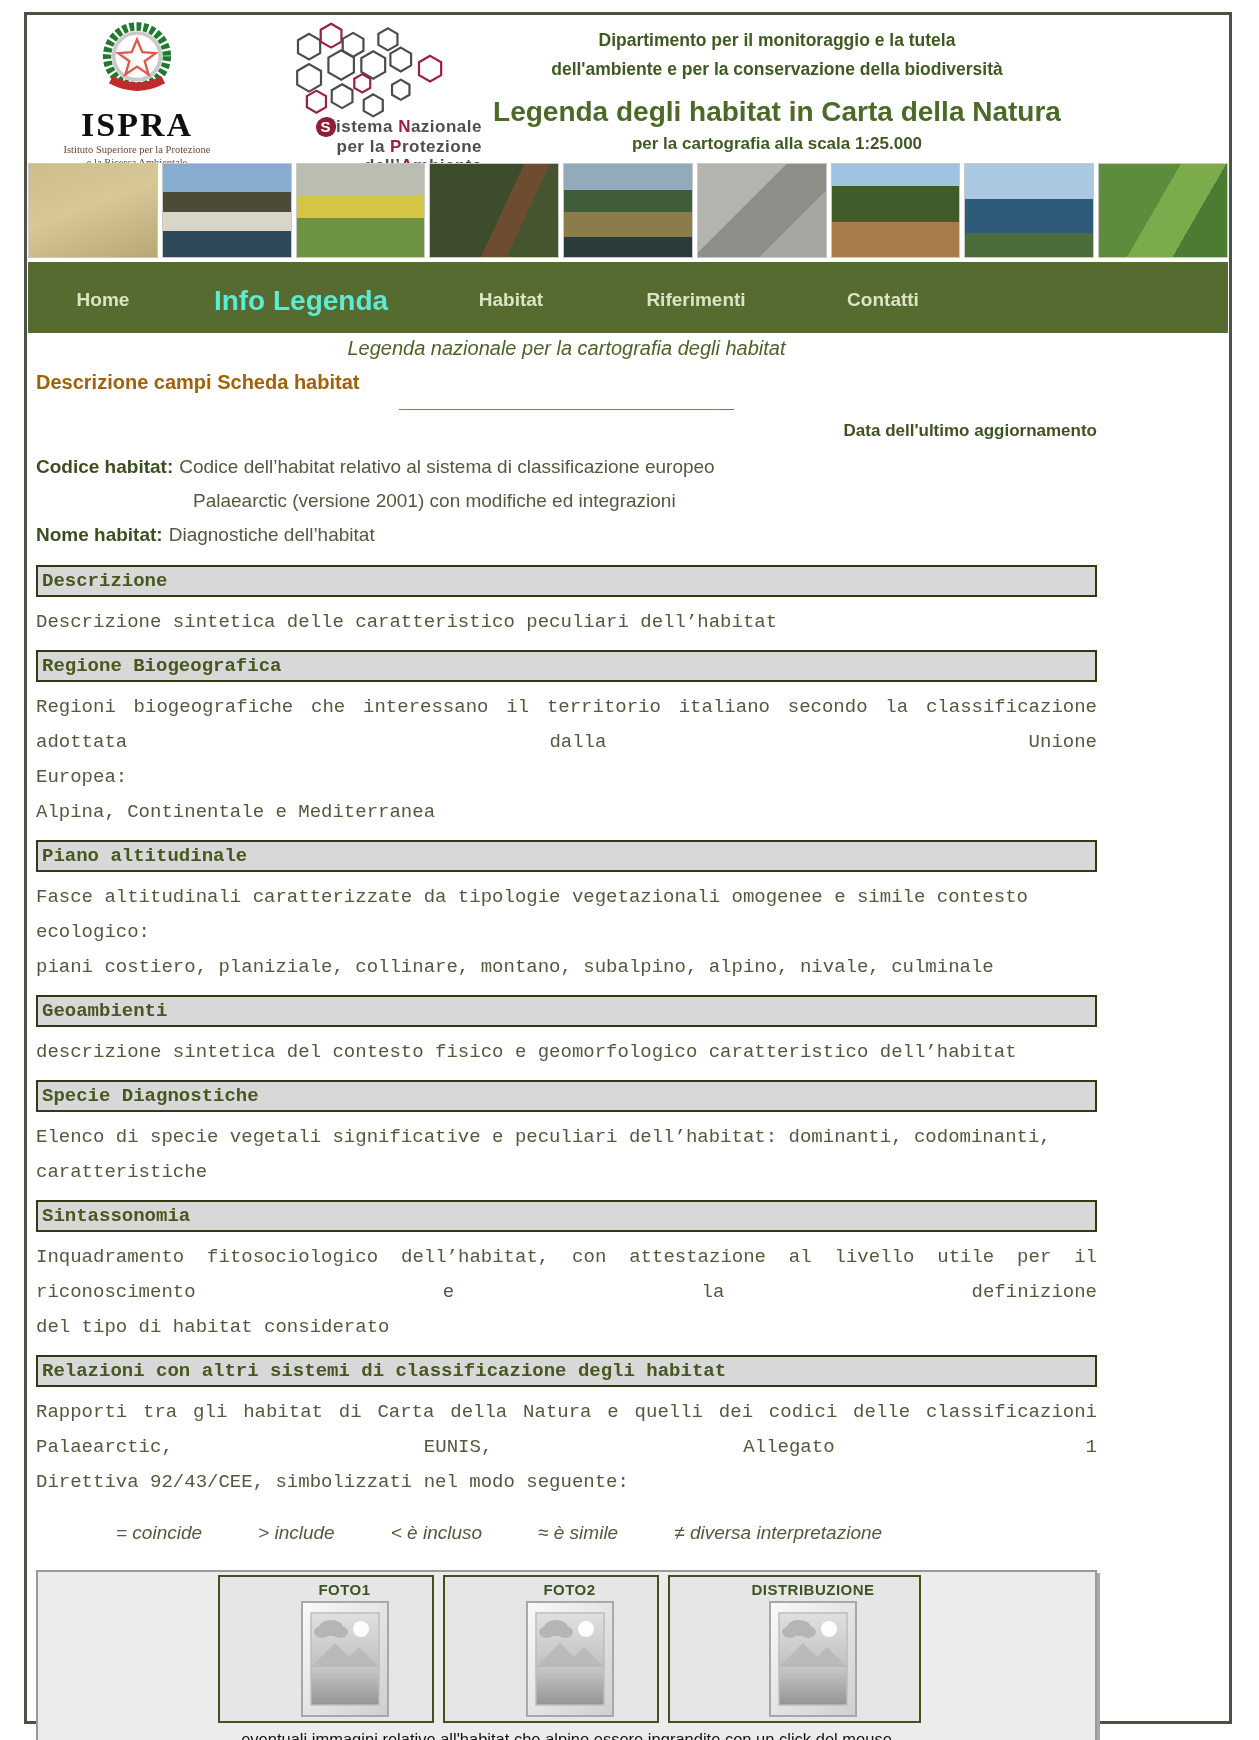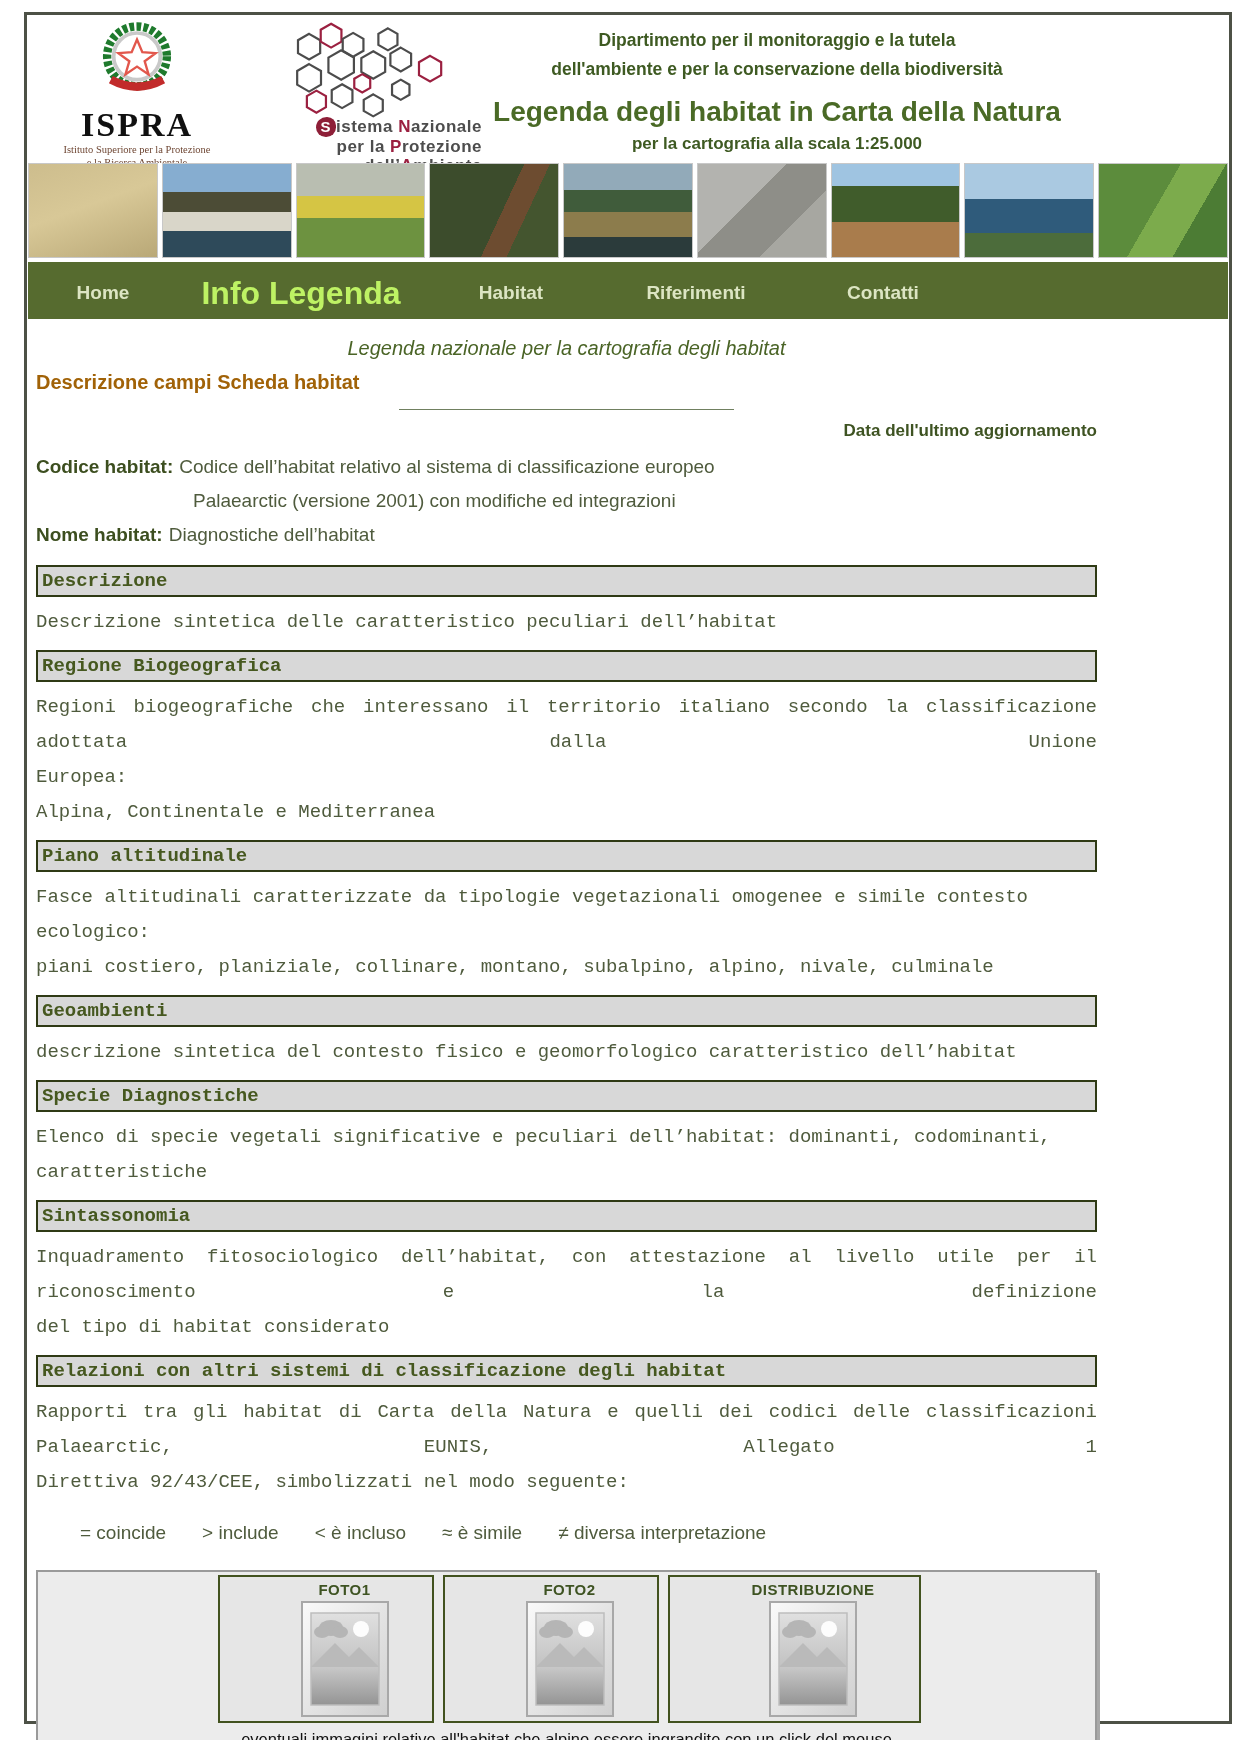--- a/index.html
+++ b/index.html
@@ -33,42 +33,42 @@
   .photo:nth-child(1) { background: linear-gradient(160deg, #cdbd8d 0%, #d8c897 45%, #b9a877 100%); }
   .photo:nth-child(2) { background: linear-gradient(to bottom, #86add0 0 30%, #4c4c36 30% 52%, #d9d6c9 52% 72%, #2e4a5a 72%); }
   .photo:nth-child(3) { background: linear-gradient(to bottom, #b9beb1 0 34%, #d5c544 34% 58%, #6d9240 58%); }
   .photo:nth-child(4) { background: linear-gradient(115deg, #3c4c2c 0 55%, #6d4c30 55% 70%, #44552f 70%); }
   .photo:nth-child(5) { background: linear-gradient(to bottom, #92aab9 0 28%, #405c3b 28% 52%, #8c7c4c 52% 78%, #2b3b3b 78%); }
   .photo:nth-child(6) { background: linear-gradient(135deg, #b3b3af 0 40%, #8e8e88 40% 70%, #a7a7a1 70%); }
   .photo:nth-child(7) { background: linear-gradient(to bottom, #9fc4e1 0 24%, #405c2b 24% 62%, #a97c4c 62%); }
   .photo:nth-child(8) { background: linear-gradient(to bottom, #aac9e1 0 38%, #2f5b7b 38% 74%, #4c6c3b 74%); }
   .photo:nth-child(9) { background: linear-gradient(120deg, #5c8c3c 0 45%, #7cab4c 45% 70%, #4c7c34 70%); }
   
-  .nav { position: absolute; left: 1px; top: 247px; width: 1200px; height: 57px; background: #566b2f; }
+  .nav { position: absolute; left: 1px; top: 247px; width: 1200px; height: 71px; background: #566b2f; }
   .nav-item { position: absolute; top: 50%; transform: translate(-50%, -42%); font-weight: bold; font-size: 19px; color: #dce5c3; white-space: nowrap; cursor: pointer; }
-  .nav-item.active { font-size: 32px; color: #bef264; }
+  .nav-item.active { font-size: 28px; color: #5eead4; }
   
   .content { position: absolute; left: 9px; top: 320px; width: 1061px; font-size: 19px; }
   .page-title { text-align: center; font-style: italic; font-weight: normal; font-size: 20px; line-height: 26px; color: #4a6426; }
   .page-subtitle { font-weight: bold; font-size: 20px; line-height: 26px; color: #a16207; margin-top: 8px; }
   .title-rule { width: 335px; margin: 14px auto 0; border-top: 1px solid #708060; height: 0; }
   .last-update { text-align: right; font-weight: bold; font-size: 17px; line-height: 22px; color: #3e5322; margin-top: 10px; }
   .kv { line-height: 34px; margin-top: 0; }
   .kv.first { margin-top: 8px; }
   .kv-label { font-weight: bold; color: #3c4e1f; margin-right: 6px; }
   .kv.indent { padding-left: 157px; }
   
   .field { margin-top: 10px; font-family: Liberation Mono, monospace; }
   .field.first { margin-top: 13px; }
   .field-bar { height: 32px; background: #d8d8d8; border: 2px solid #2f3a15; display: flex; align-items: center; padding-left: 4px; }
   .field-bar span { font-weight: bold; font-size: 19px; color: #46581f; }
   .field-body { margin-top: 8px; line-height: 35px; color: #4f5b3d; }
   .field-body.stretch { text-align: justify; text-align-last: justify; }
   
-  .symbols-row { display: flex; gap: 36px; margin: 18px 0 0 44px; line-height: 30px; color: #4f5b3d; }
+  .symbols-row { display: flex; gap: 56px; margin: 18px 0 0 80px; line-height: 30px; color: #4f5b3d; font-style: italic; }
   
   .images-panel { margin-top: 22px; width: 1061px; height: 188px; background: #ececec; border: 2px solid #9a9a9a; box-shadow: 3px 3px 0 #a8a8a8; }
   .boxes-row { display: flex; gap: 9px; margin: 3px 0 0 180px; }
   .img-box { width: 216px; height: 148px; background: #e6e6e6; border: 2px solid #42521f; text-align: center; cursor: pointer; padding-left: 37px; }
   .img-box.wide { width: 253px; }
   .img-box-label { font-weight: bold; font-size: 15px; color: #3e5322; line-height: 20px; margin-top: 3px; letter-spacing: 0.5px; }
   .placeholder-svg { display: inline-block; margin-top: 1px; }
   .panel-caption { text-align: center; font-size: 16.5px; color: #121212; margin-top: 7px; }
   .hidden-defs { position: absolute; width: 0; height: 0; overflow: hidden; }
 </style>

